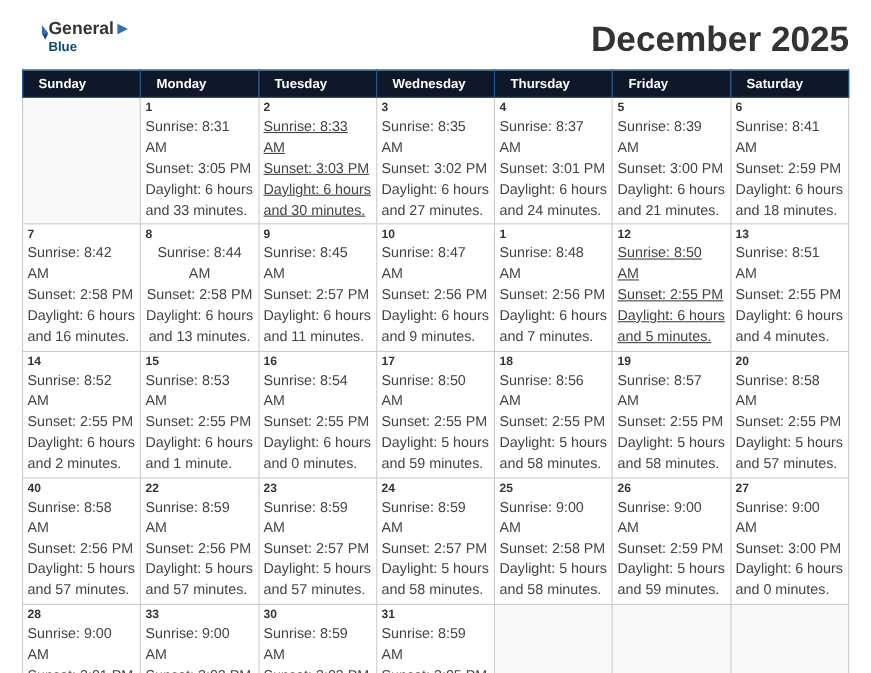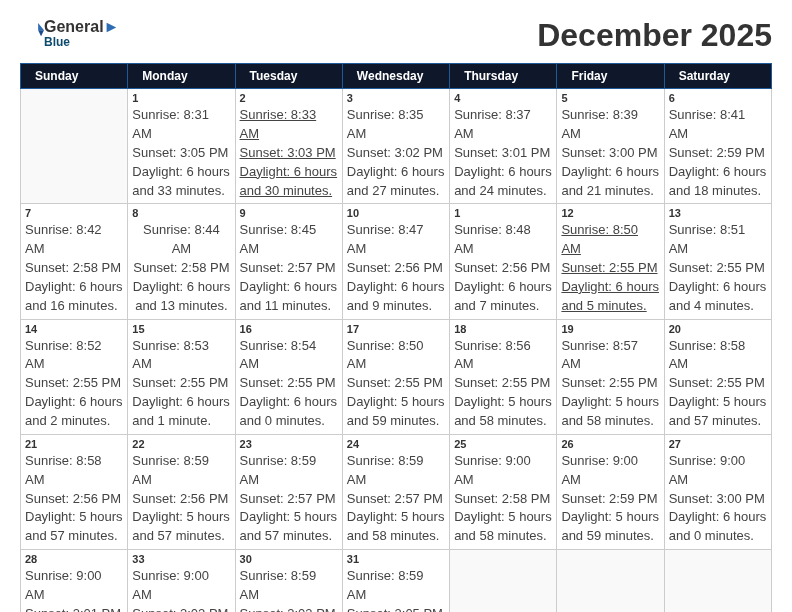--- a/index.html
+++ b/index.html
@@ -263,21 +263,21 @@
           <td>
             <div class="day-num">20</div>
             <div class="day-info" style="white-space: pre-line;">Sunrise: 8:58 AM
 Sunset: 2:55 PM
 Daylight: 5 hours
 and 57 minutes.</div>
           </td>
         </tr>
         <tr>
           <td>
-            <div class="day-num">21</div>
+            <div class="day-num">40</div>
             <div class="day-info" style="white-space: pre-line;">Sunrise: 8:58 AM
 Sunset: 2:56 PM
 Daylight: 5 hours
 and 57 minutes.</div>
           </td>
           <td>
             <div class="day-num">22</div>
             <div class="day-info" style="white-space: pre-line;">Sunrise: 8:59 AM
 Sunset: 2:56 PM
 Daylight: 5 hours

